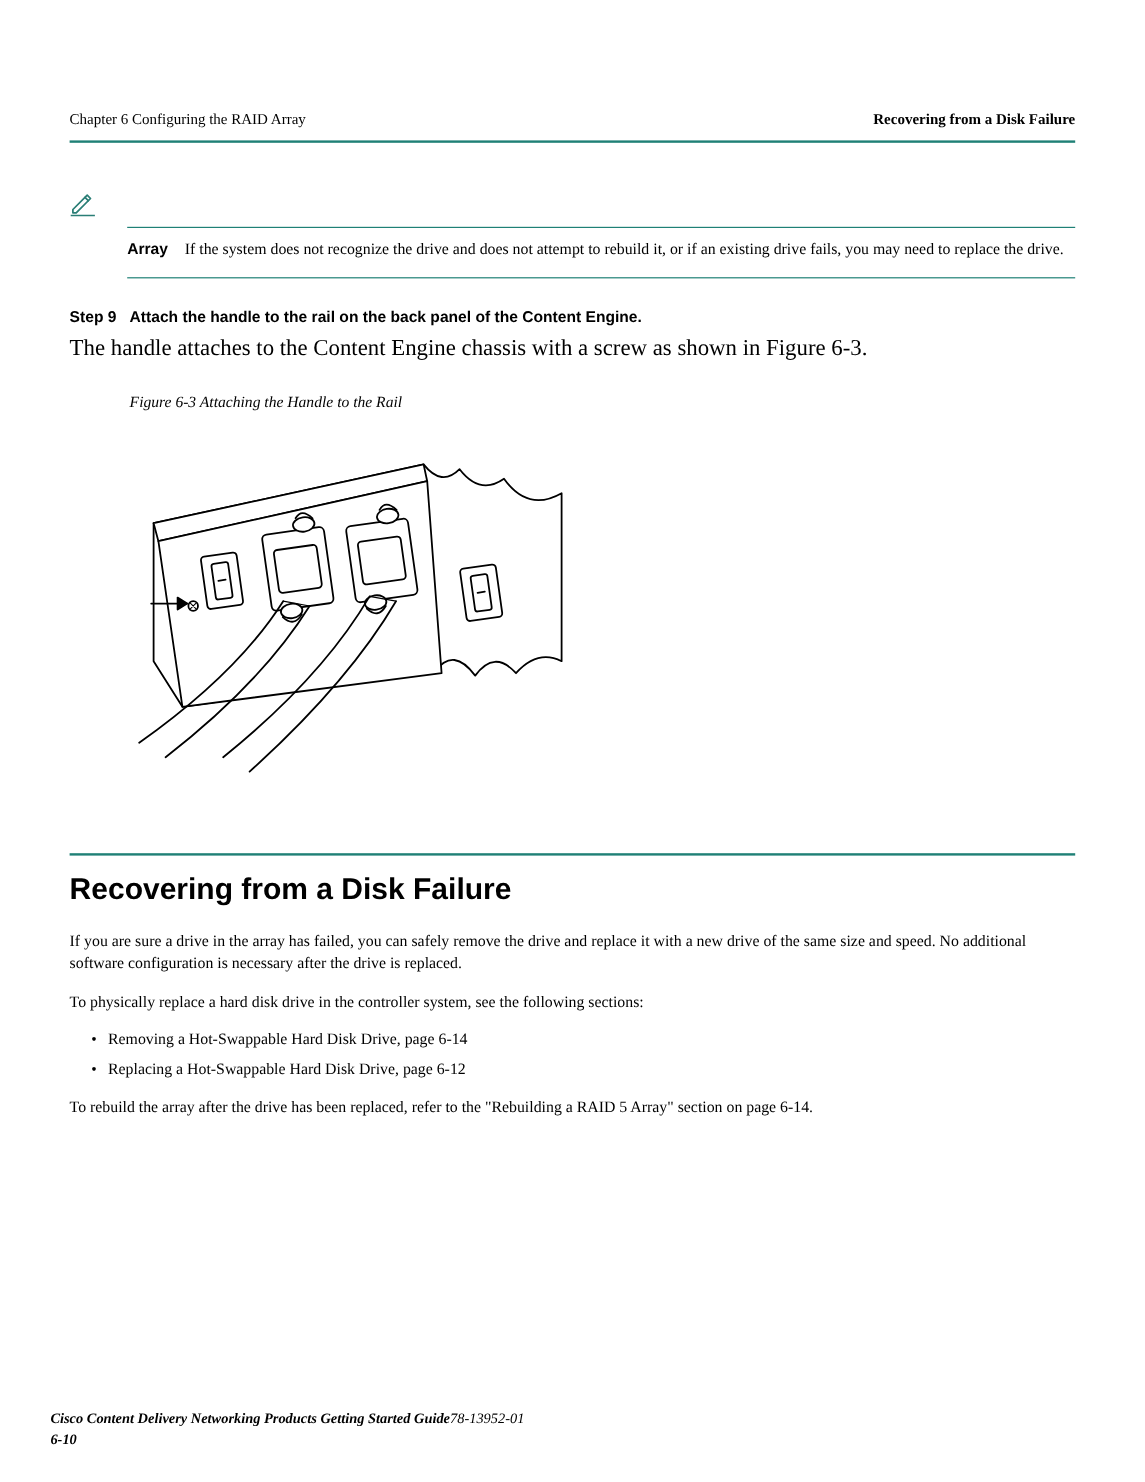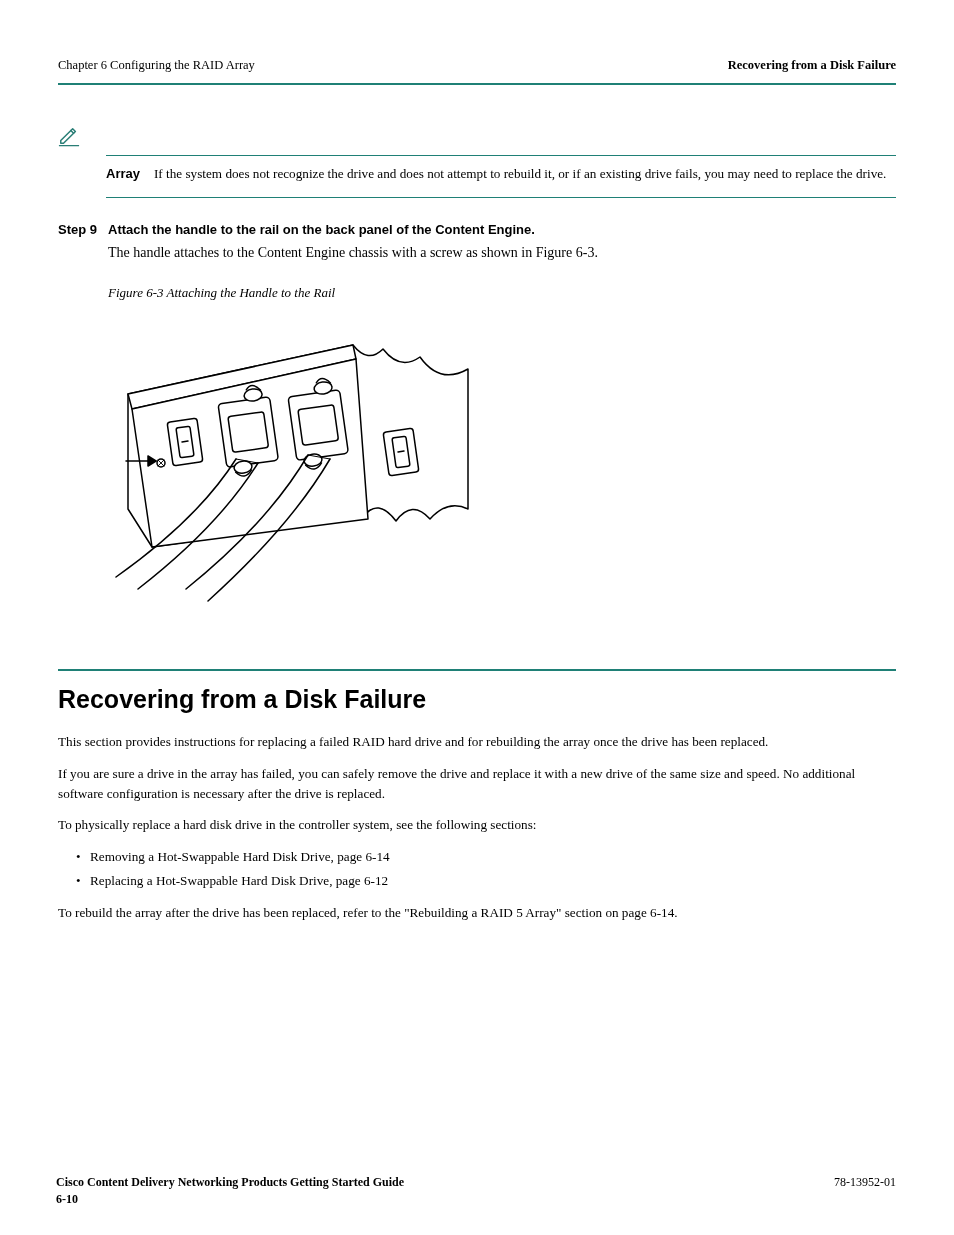--- a/index.html
+++ b/index.html
@@ -12,21 +12,21 @@
     width:954px;
     height:1235px;
     background:#ffffff;
     font-family:"Times New Roman",Times,serif;
     color:var(--text);
     position:relative;
     overflow:hidden;
   }
   .page{
     box-sizing:border-box;
-    padding:58px 58px 0 58px;
+    padding:92px 58px 0 58px;
   }
   .running-header{
     display:flex;
     justify-content:space-between;
     font-size:12.5px;
     margin-bottom:10px;
   }
   .running-header .right{font-weight:bold;}
   .thin-rule{
     border:none;
@@ -68,23 +68,22 @@
   .step{
     display:flex;
     margin:24px 0 6px 0;
     font-family:Helvetica,Arial,sans-serif;
     font-size:13px;
     font-weight:bold;
   }
   .step .num{width:50px;flex:0 0 50px;}
   .step .txt{flex:1;}
   .step-sub{
-    margin-left:50px;
-    font-family:"Times New Roman",Times,serif;
-    font-size:14px;
+    font-family:"Times New Roman",Times,serif;
+    font-size:19px;
     line-height:1.45;
     margin-top:4px;
   }
   .fig-cap{
     margin:22px 0 8px 50px;
     font-style:italic;
     font-family:"Times New Roman",Times,serif;
     font-size:13px;
   }
   .fig{margin-left:50px;}
@@ -117,25 +116,26 @@
     margin-bottom:4px;
   }
   .bullets li::before{
     content:"•";
     position:absolute;left:0;top:0;
     font-size:13px;
   }
   .footer{
     position:absolute;
     bottom:28px;
-    left:56px;right:58px;
+    left:42px;right:58px;
     display:flex;
-    justify-content:space-between;
+    justify-content:flex-start;
     font-family:"Times New Roman",Times,serif;
     font-size:12px;
+    font-style:italic;
   }
   .footer .docnum{text-align:right;}
 </style>
 </head>
 <body>
 
 <div class="page">
 
   <div class="running-header">
     <span>Chapter 6      Configuring the RAID Array</span>
@@ -218,21 +218,20 @@
         <polygon points="48,152 40,147 40,157" fill="#000"></polygon>
         <circle cx="53" cy="154" r="4" fill="#ffffff"></circle>
         <path d="M50 151 L56 157 M56 151 L50 157" stroke-width="0.9"></path>
       </g>
     </svg>
   </div>
 
   <hr class="hsep">
   <h1 class="sec">Recovering from a Disk Failure</h1>
 
-  <p class="para">This section provides instructions for replacing a failed RAID hard drive and for rebuilding the array once the drive has been replaced.</p>
   <p class="para">If you are sure a drive in the array has failed, you can safely remove the drive and replace it with a new drive of the same size and speed. No additional software configuration is necessary after the drive is replaced.</p>
   <p class="para">To physically replace a hard disk drive in the controller system, see the following sections:</p>
 
   <ul class="bullets">
     <li>Removing a Hot-Swappable Hard Disk Drive, page 6-14</li>
     <li>Replacing a Hot-Swappable Hard Disk Drive, page 6-12</li>
   </ul>
 
   <p class="para">
     <span>To rebuild the array after the drive has been replaced, refer to the </span><span>"Rebuilding a RAID 5 Array" section on page 6-14</span><span>.</span>

